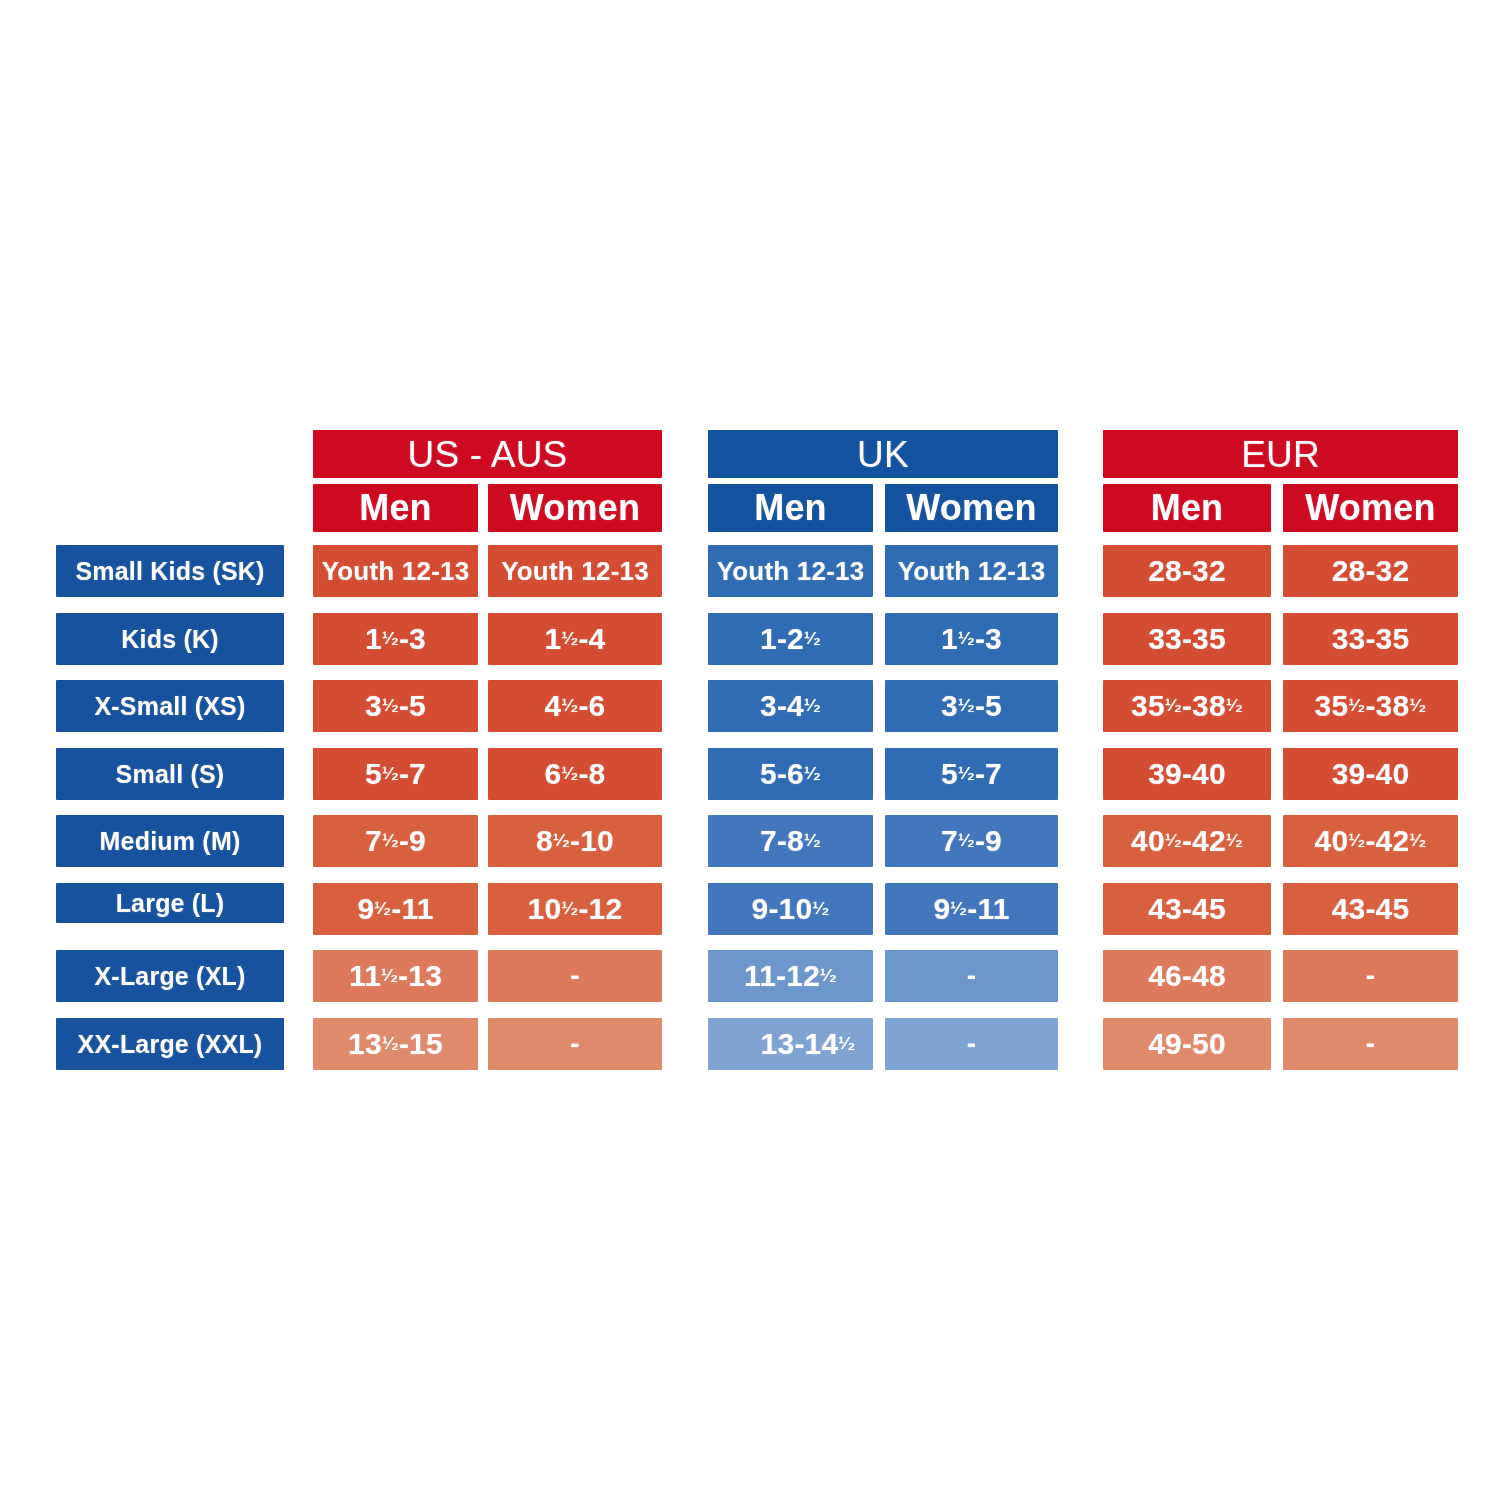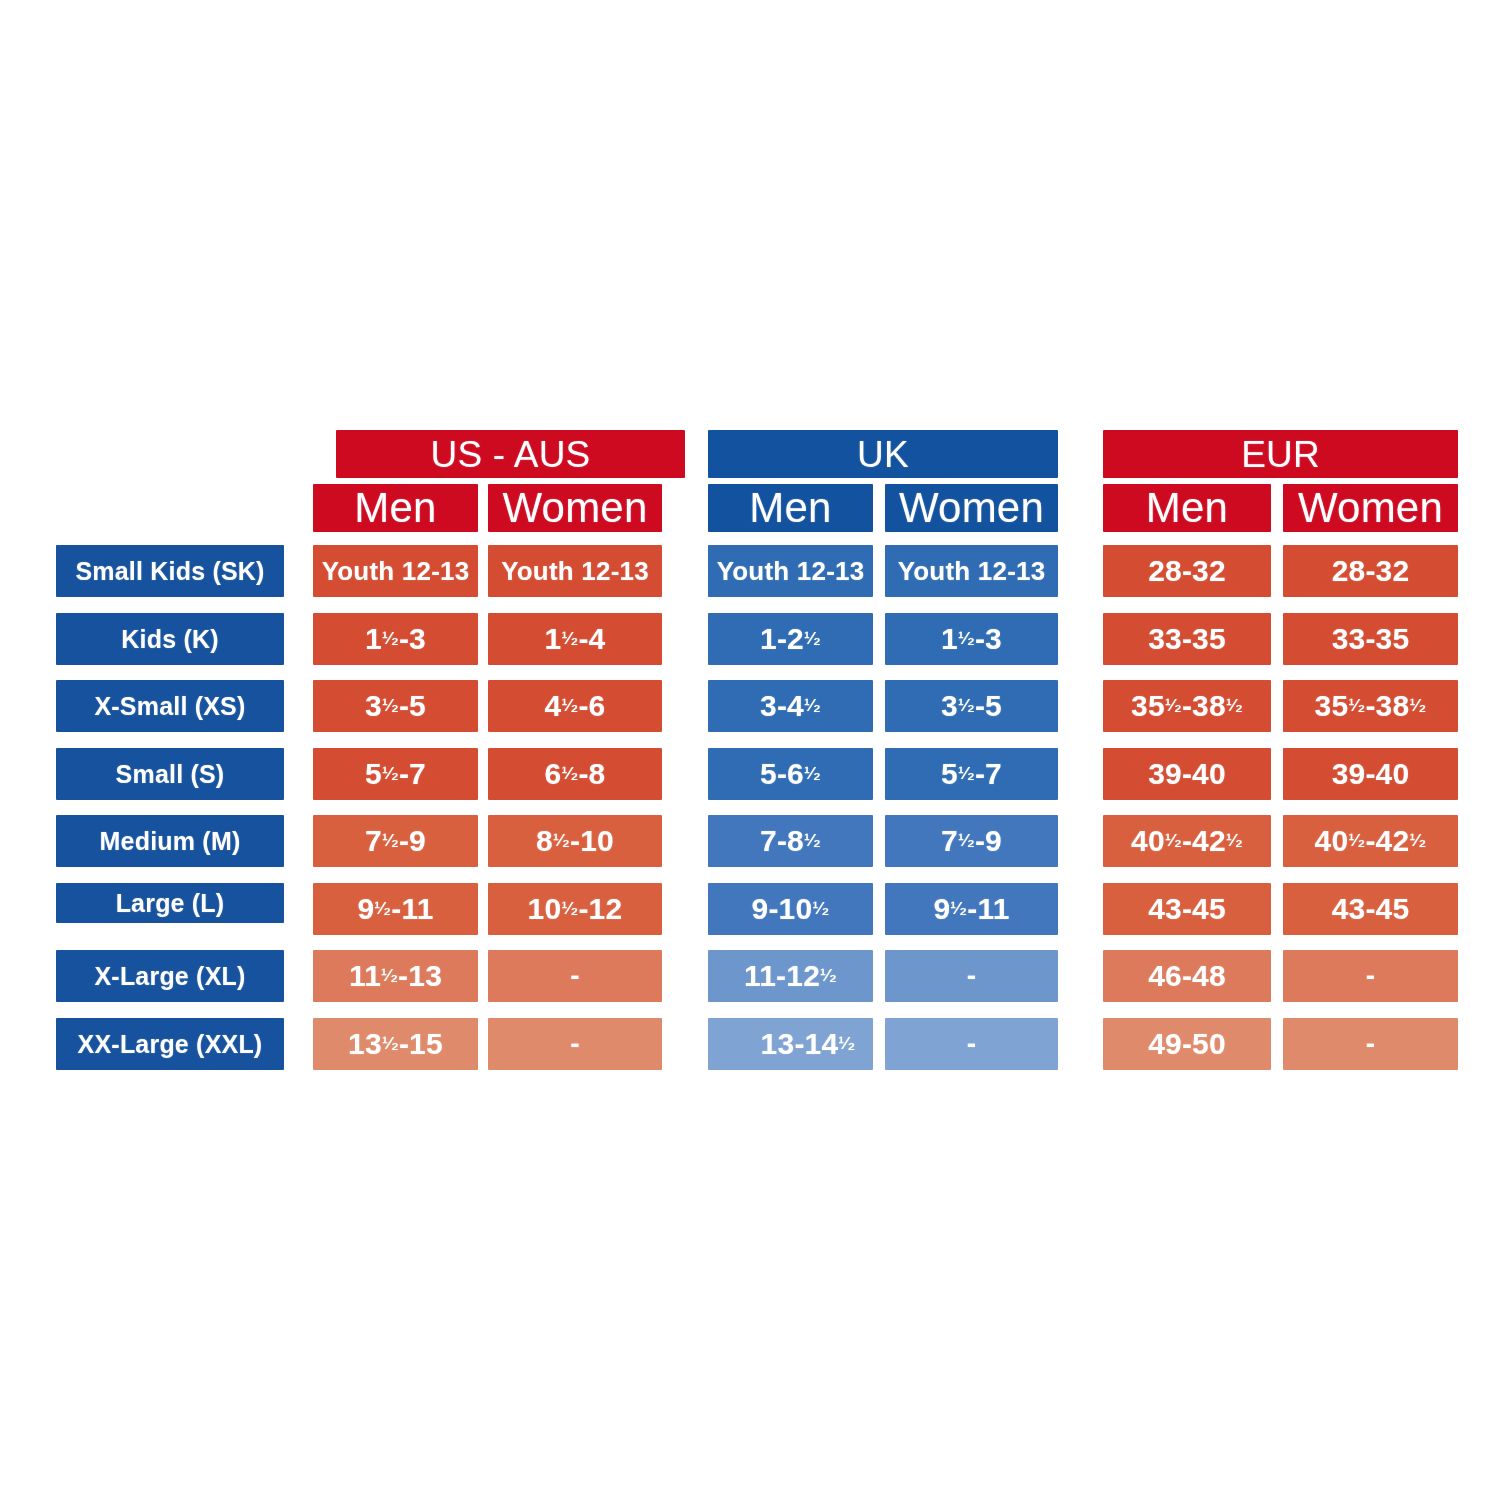--- a/index.html
+++ b/index.html
@@ -51,41 +51,41 @@
   .c-orange-l2   { background: #dd7a5c; }
   .c-orange-l3   { background: #e08a6c; }
 
   .c-blue-data   { background: #2f6cb3; }
   .c-blue-data-l1{ background: #4277bd; }
   .c-blue-data-l2{ background: #6d96cc; }
   .c-blue-data-l3{ background: #7fa3d2; }
 
   
   .t-group-title { font-size: 37px; font-weight: 400; }
-  .t-subhead     { font-size: 42px; font-weight: 400; }
+  .t-subhead     { font-size: 36px; font-weight: 700; }
   .t-rowlabel    { font-size: 25px; font-weight: 700; }
   .t-data        { font-size: 30px; font-weight: 700; }
   .t-data-sm     { font-size: 26px; font-weight: 700; }
   .t-dash        { font-size: 28px; font-weight: 700; }
 
   
   .frac {
     font-size: 0.58em;
     vertical-align: super;
     line-height: 0;
     position: relative;
     top: -0.05em;
     font-weight: 700;
   }
 </style>
 </head>
 <body>
 
 <div id="chart-root">
-    <div class="cell c-red-title t-group-title" style="left: 313px; top: 430px; width: 349px; height: 48px; margin-left: 23px;">US - AUS</div>
+    <div class="cell c-red-title t-group-title" style="left: 313px; top: 430px; width: 349px; height: 48px;">US - AUS</div>
     <div class="cell c-red-sub t-subhead" style="left: 313px; top: 484px; width: 165px; height: 48px;">Men</div>
     <div class="cell c-red-sub t-subhead" style="left: 488px; top: 484px; width: 174px; height: 48px;">Women</div>
     <div class="cell c-blue-title t-group-title" style="left: 708px; top: 430px; width: 350px; height: 48px;">UK</div>
     <div class="cell c-blue-sub t-subhead" style="left: 708px; top: 484px; width: 165px; height: 48px;">Men</div>
     <div class="cell c-blue-sub t-subhead" style="left: 885px; top: 484px; width: 173px; height: 48px;">Women</div>
     <div class="cell c-red-title t-group-title" style="left: 1103px; top: 430px; width: 355px; height: 48px; text-align: center;">EUR</div>
     <div class="cell c-red-sub t-subhead" style="left: 1103px; top: 484px; width: 168px; height: 48px;">Men</div>
     <div class="cell c-red-sub t-subhead" style="left: 1283px; top: 484px; width: 175px; height: 48px;">Women</div>
     <div class="cell c-blue-label t-rowlabel" style="left: 56px; top: 545px; width: 228px; height: 52px;">Small Kids (SK)</div>
     <div class="cell c-blue-label t-rowlabel" style="left: 56px; top: 613px; width: 228px; height: 52px;">Kids (K)</div>

